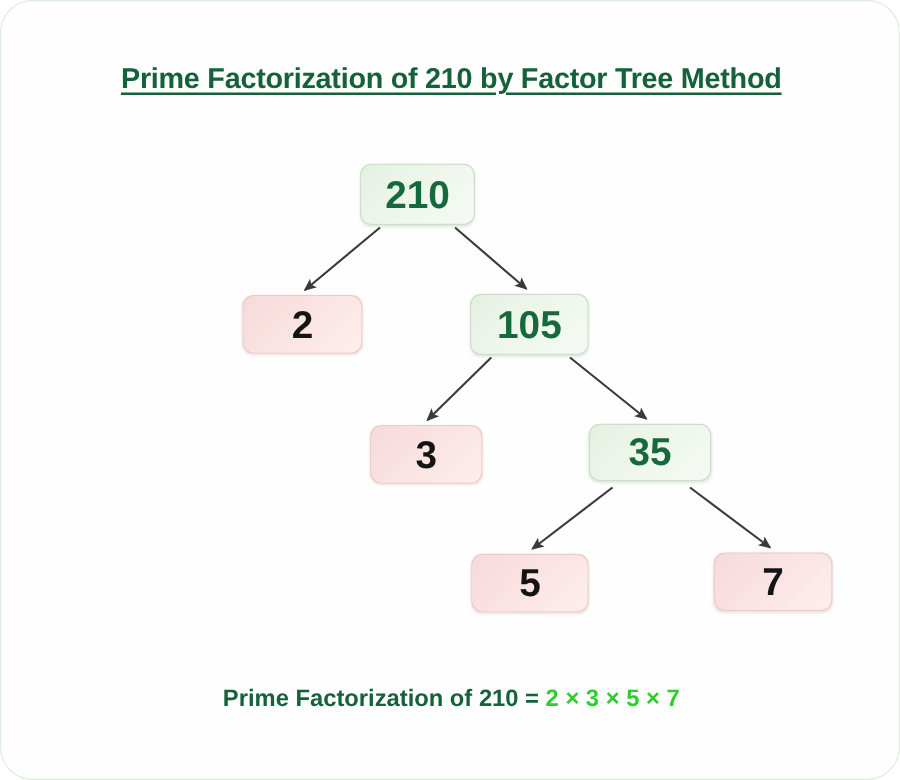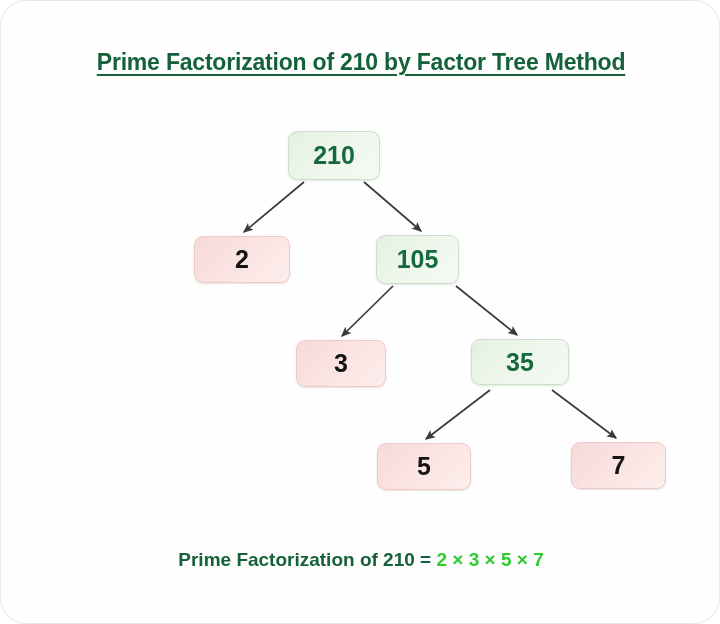--- a/index.html
+++ b/index.html
@@ -46,21 +46,21 @@
     width: 720px; height: 624px;
     pointer-events: none;
   }
   .node {
     position: absolute;
     display: flex;
     align-items: center;
     justify-content: center;
     border-radius: 9px;
     font-weight: bold;
-    font-size: 25px;
+    font-size: 31px;
     box-sizing: border-box;
   }
   .node.composite {
     background: linear-gradient(135deg, #e4f0e2 0%, #eef6ec 45%, #f4faf3 100%);
     border: 1px solid #cbe0c6;
     color: #15693c;
     box-shadow: 0 1px 2px rgba(120,140,120,0.20);
   }
   .node.prime {
     background: linear-gradient(135deg, #f6dada 0%, #fae3e2 45%, #fdeeec 100%);
@@ -103,21 +103,21 @@
         <line x1="455" y1="285" x2="516" y2="334" stroke="#3a3a3a" stroke-width="1.7" marker-end="url(#arrowhead)"></line>
         <line x1="489" y1="389" x2="425" y2="438" stroke="#3a3a3a" stroke-width="1.7" marker-end="url(#arrowhead)"></line>
         <line x1="551" y1="389" x2="615" y2="437" stroke="#3a3a3a" stroke-width="1.7" marker-end="url(#arrowhead)"></line>
       </svg>
   <div class="node composite" style="left: 287px; top: 130px; width: 92px; height: 49px;">
         <span>210</span>
       </div>
       <div class="node prime" style="left: 193px; top: 235px; width: 96px; height: 47px;">
         <span>2</span>
       </div>
-      <div class="node composite" style="left: 375px; top: 234px; width: 83px; height: 49px;">
+      <div class="node composite" style="left: 375px; top: 234px; width: 95px; height: 49px;">
         <span>105</span>
       </div>
       <div class="node prime" style="left: 295px; top: 339px; width: 90px; height: 47px;">
         <span>3</span>
       </div>
       <div class="node composite" style="left: 470px; top: 338px; width: 98px; height: 46px;">
         <span>35</span>
       </div>
       <div class="node prime" style="left: 376px; top: 442px; width: 94px; height: 47px;">
         <span>5</span>

